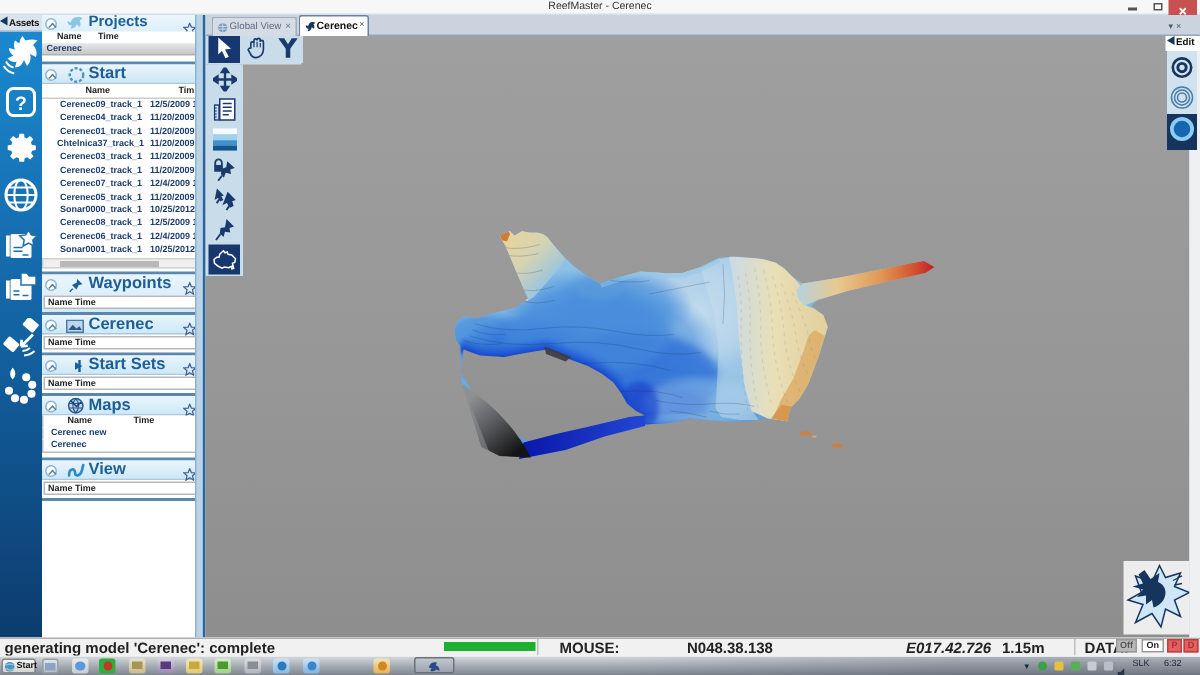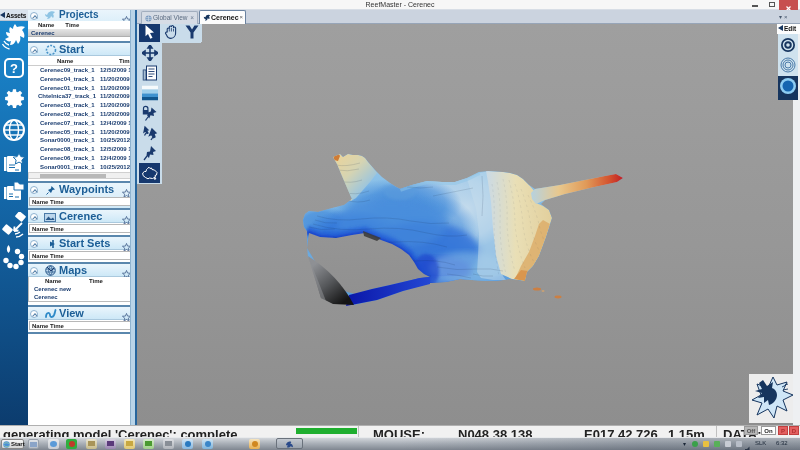--- a/index.html
+++ b/index.html
@@ -49,21 +49,21 @@
 
 #editbtn { z-index:6; left:777px; top:24px; width:23px; height:10px; background:#fdfdfd; font-size:6.5px; font-weight:bold; color:#111; line-height:10px; white-space:nowrap; }
 #circles { z-index:6; left:778px; top:34px; width:20px; height:66px; background:#cfe2ee; }
 #rightstrip { z-index:5; left:793px; top:24px; width:7px; height:401px; background:#eef0f2; }
 
 
 #logobox { left:612px; top:350px; width:47px; height:49px; background:#ededed; }
 
 
 #statusbar { left:0; top:425px; width:800px; height:12px; background:#f1f1f1; border-top:1px solid #b0b0b0; }
-.st { position:absolute; top:427px; font-size:13px; font-weight:bold; color:#222; }
+.st { position:absolute; top:427px; font-size:10px; font-weight:bold; color:#222; }
 #progress { left:296px; top:428px; width:61px; height:6px; background:#1fae2f; }
 .sbtn { position:absolute; top:426px; height:9px; font-size:6px; font-weight:bold; text-align:center; line-height:8px; border:1px solid #999; }
 
 
 #taskbar { left:0; top:437px; width:800px; height:13px; background:linear-gradient(#d2d6db, #aab0b8 45%, #7f8690); border-top:1px solid #e8eaec; }
 #startbtn { left:1px; top:439px; width:23px; height:10px; background:linear-gradient(#f6f6f6,#d4d4d4); border:1px solid #888; border-radius:2px; font-size:6px; font-weight:bold; line-height:8px; color:#111; }
 .qli { position:absolute; top:439px; width:11px; height:10px; border-radius:2px; }
 .trayi { position:absolute; top:441px; width:6px; height:6px; border-radius:1px; }
 .traytxt { position:absolute; top:440px; font-size:6px; color:#1a2636; }
 </style>
@@ -550,21 +550,21 @@
         <circle cx="8" cy="8" r="5.5" fill="#1565b0"></circle>
       </svg></div>
   <div class="abs" id="rightstrip"></div>
 
   <div class="abs" id="statusbar"></div>
   <div class="abs st" style="left:3px;">generating model 'Cerenec': complete</div>
   <div class="abs" id="progress"></div>
   <div class="abs" style="left:358px; top:426px; width:1px; height:11px; background:#c0c0c0;"></div>
   <div class="abs st" style="left:373px;">MOUSE:</div>
   <div class="abs st" style="left:458px;">N048.38.138</div>
-  <div class="abs st" style="left:584px;">E017.42.726</div>
+  <div class="abs st" style="left:604px;font-style:italic;">E017.42.726</div>
   <div class="abs st" style="left:668px;">1.15m</div>
   <div class="abs" style="left:716px; top:426px; width:1px; height:11px; background:#c0c0c0;"></div>
   <div class="abs st" style="left:723px;">DATA:</div>
   <div class="abs sbtn" style="left:744px; width:14px; background:#b8b8b8; color:#555;">Off</div>
   <div class="abs sbtn" style="left:761px; width:15px; background:#fff; color:#222;">On</div>
   <div class="abs sbtn" style="left:778px; width:10px; background:#e36060; color:#b03030; border-color:#c04040;">P</div>
   <div class="abs sbtn" style="left:789px; width:10px; background:#e36060; color:#b03030; border-color:#c04040;">D</div>
 
   <div class="abs" id="taskbar"></div>
   <div class="abs" style="left:400px; top:438px; width:400px; height:12px; background:linear-gradient(to right, rgba(70,80,95,0), rgba(70,80,95,0.28) 60%);"></div>

